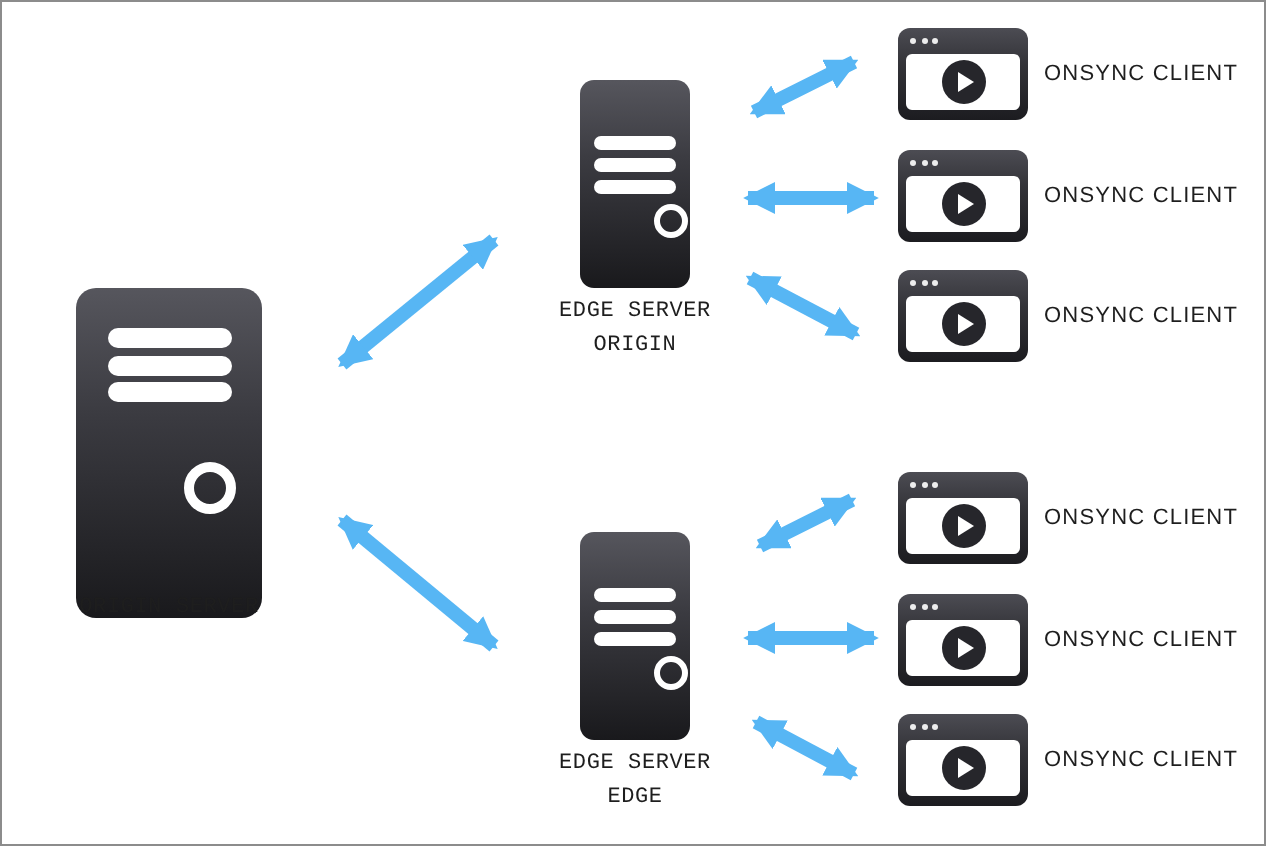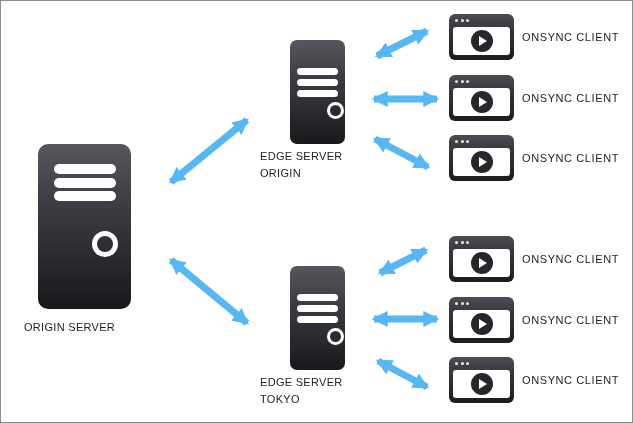--- a/index.html
+++ b/index.html
@@ -12,22 +12,22 @@
   .server-group{position:absolute;}
   .tower{
     position:absolute;
     background:linear-gradient(180deg,#56565d 0%,#3b3b41 38%,#19191c 100%);
     border-radius:10px;
   }
   .tower .stripe{position:absolute;background:#fff;border-radius:6px;}
   .tower .ring{position:absolute;border-radius:50%;box-sizing:border-box;border:5px solid #fff;background:transparent;}
   .tower.small{border-radius:7px;}
   .tower.small .ring{border-width:3.5px;}
-  .server-label{position:absolute;width:100%;color:var(--label,#1e1e1e);
-    font-size:11px;line-height:17px;letter-spacing:0.3px;}
+  .server-label{position:absolute;width:100%;text-align:center;color:var(--label,#1e1e1e);
+    font-size:11px;line-height:17px;letter-spacing:0.3px;font-family:Liberation Mono, monospace;}
   
   .client-row{position:absolute;width:185px;height:46px;}
   .client-icon{
     position:absolute;left:0;top:0;width:65px;height:46px;border-radius:6px;
     background:linear-gradient(180deg,#4c4c53 0%,#333338 40%,#1c1c20 100%);
   }
   .client-dots{position:absolute;left:6px;top:5px;display:flex;gap:2.5px;}
   .client-dots span{width:3px;height:3px;border-radius:50%;background:#ededed;}
   .client-screen{
     position:absolute;left:4px;top:13px;width:57px;height:28px;background:#fff;border-radius:3px;
@@ -65,21 +65,21 @@
     <line class="arrow" x1="377" y1="360" x2="426" y2="386" marker-start="url(#ah)" marker-end="url(#ah)"></line>
   </svg>
 
   <div class="server-group" style="left:23px;top:143px;width:121px;height:210px;">
     <div class="tower" style="left:14px;top:0;width:93px;height:165px;">
       <div class="stripe" style="left:16px;top:20px;width:62px;height:10px;"></div>
       <div class="stripe" style="left:16px;top:33.5px;width:62px;height:10px;"></div>
       <div class="stripe" style="left:16px;top:47px;width:62px;height:10px;"></div>
       <div class="ring" style="left:54px;top:87px;width:26px;height:26px;"></div>
     </div>
-    <div class="server-label" style="top:175px;">
+    <div class="server-label" style="top:152px;">
       <div>ORIGIN SERVER</div>
     </div>
   </div>
 
   <div class="server-group" style="left:259px;top:39px;width:115px;height:150px;">
     <div class="tower small" style="left:30px;top:0;width:55px;height:104px;">
       <div class="stripe" style="left:7px;top:28px;width:41px;height:6.5px;"></div>
       <div class="stripe" style="left:7px;top:39px;width:41px;height:6.5px;"></div>
       <div class="stripe" style="left:7px;top:50px;width:41px;height:6.5px;"></div>
       <div class="ring" style="left:37px;top:62px;width:17px;height:17px;"></div>
@@ -92,21 +92,21 @@
 
   <div class="server-group" style="left:259px;top:265px;width:115px;height:150px;">
     <div class="tower small" style="left:30px;top:0;width:55px;height:104px;">
       <div class="stripe" style="left:7px;top:28px;width:41px;height:6.5px;"></div>
       <div class="stripe" style="left:7px;top:39px;width:41px;height:6.5px;"></div>
       <div class="stripe" style="left:7px;top:50px;width:41px;height:6.5px;"></div>
       <div class="ring" style="left:37px;top:62px;width:17px;height:17px;"></div>
     </div>
     <div class="server-label" style="top:108px;">
       <div>EDGE SERVER</div>
-      <div>TOKYO</div>
+      <div>EDGE</div>
     </div>
   </div>
 
   <div class="client-row" style="left:448px;top:13px;">
     <div class="client-icon">
       <div class="client-dots">
           <span></span>
           <span></span>
           <span></span>
         </div>

